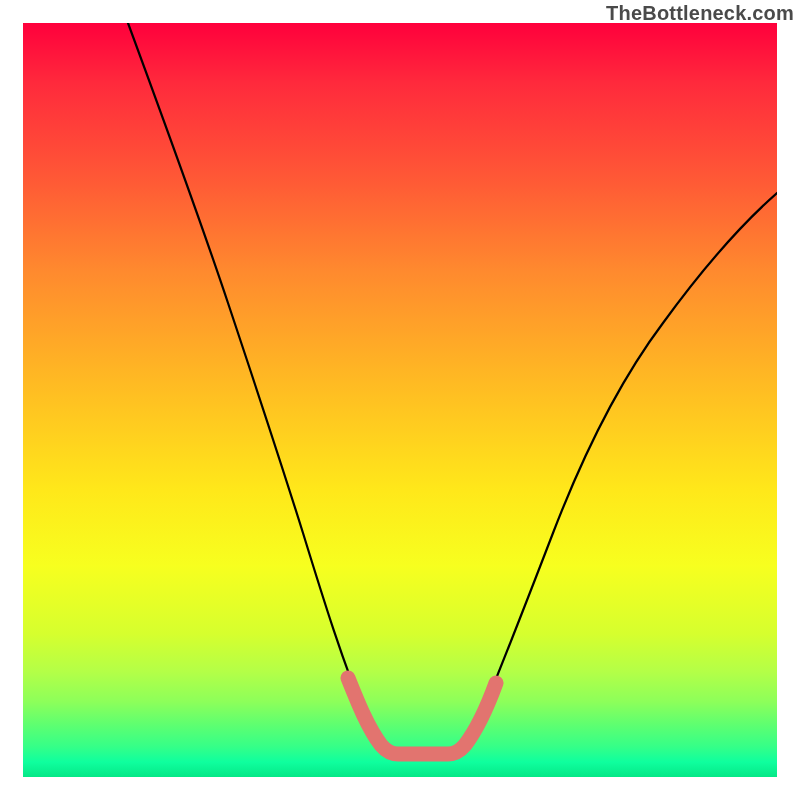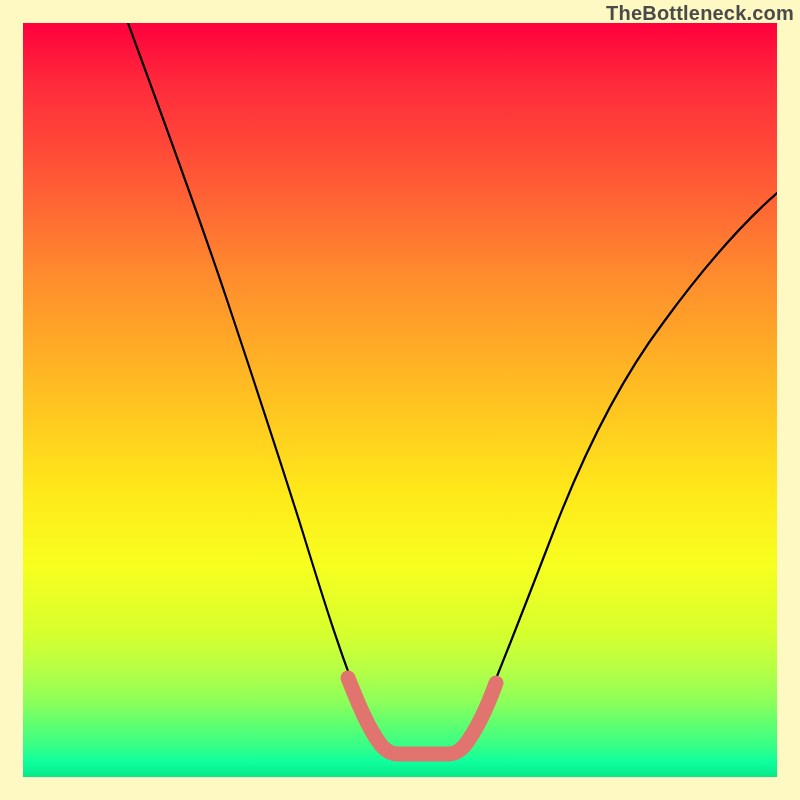--- a/index.html
+++ b/index.html
@@ -10,21 +10,21 @@
     overflow: hidden;
     background: #000;
     font-family: Arial, Helvetica, sans-serif;
   }
   .frame {
     position: absolute;
     top: 0;
     left: 0;
     width: 800px;
     height: 800px;
-    background: #fef9c3;
+    background: #ffffff;
   }
   .plot {
     position: absolute;
     top: 23px;
     left: 23px;
     width: 754px;
     height: 754px;
     overflow: hidden;
   }
   .gradient {

